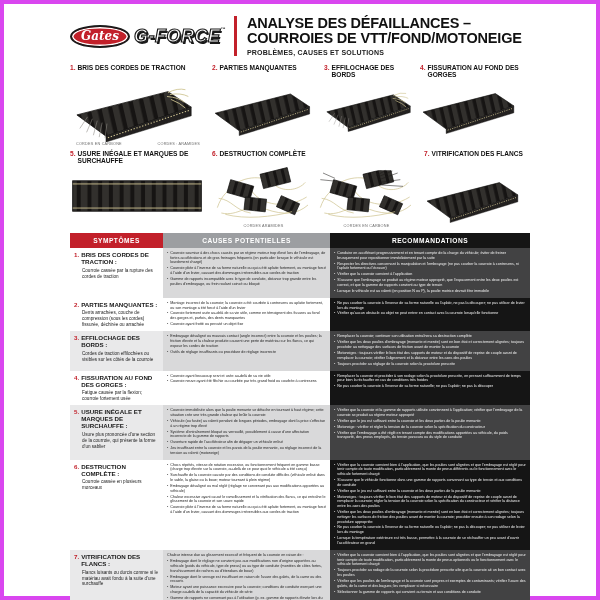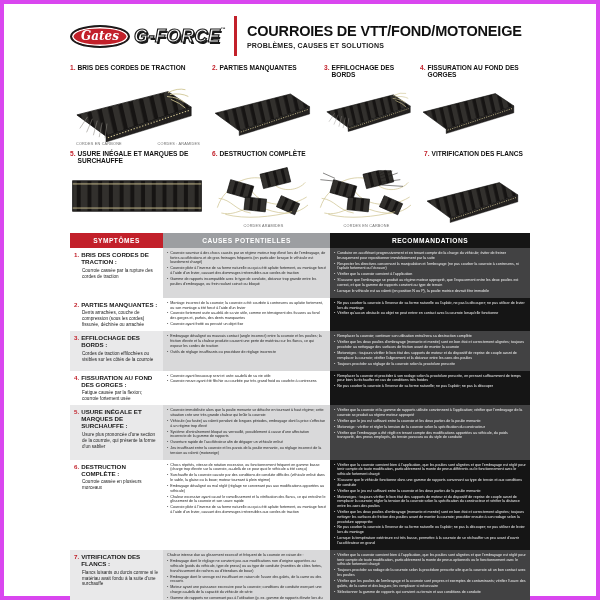--- a/index.html
+++ b/index.html
@@ -136,20 +136,21 @@
 <div class="page">
   <div class="content">
 
     <div class="hdr">
       <div class="logo">
         <span class="gates-oval">Gates</span>
         <span class="gforce"><span>G-FORCE</span><span class="tm">™</span></span>
       </div>
       <div class="hdr-divider"></div>
       <div class="titleblock">
+        <div class="title">ANALYSE DES DÉFAILLANCES –</div>
         <div class="title">COURROIES DE VTT/FOND/MOTONEIGE</div>
         <div class="subtitle">PROBLÈMES, CAUSES ET SOLUTIONS</div>
       </div>
     </div>
 
     <div class="figs">
       <div class="figrow">
         <div class="fig" style="width:142px">
           <div class="figlabel">
             <span class="fignum">1.</span>

